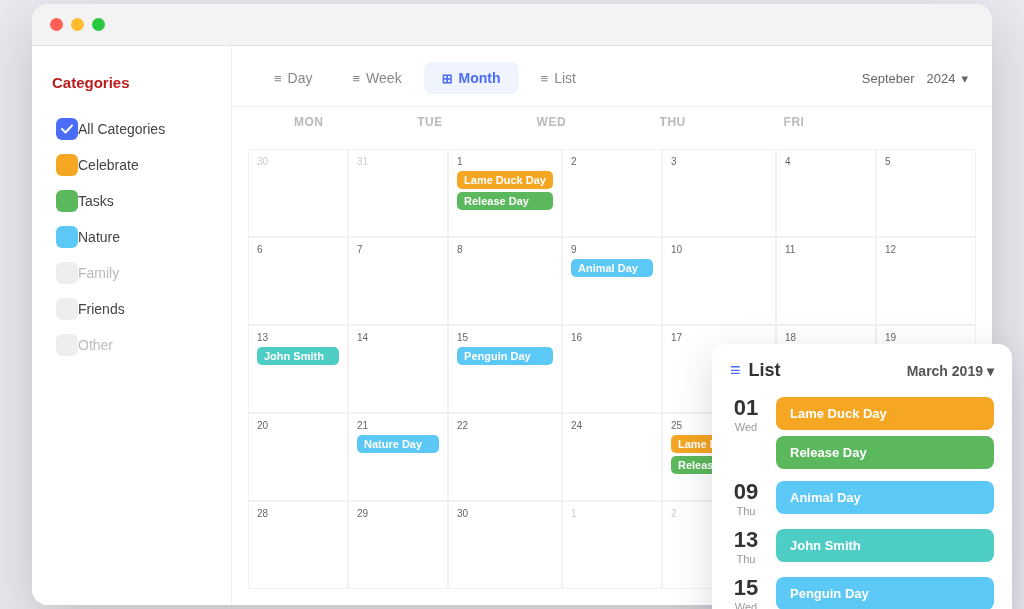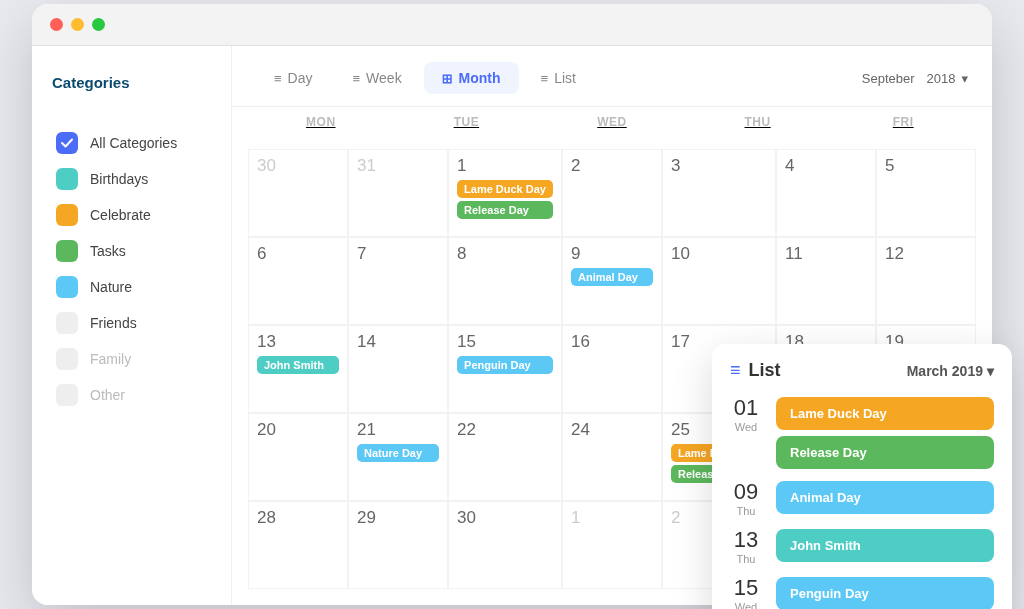--- a/index.html
+++ b/index.html
@@ -52,28 +52,28 @@
       width: 200px;
       background: #fff;
       padding: 28px 20px;
       border-right: 1px solid #f0f0f0;
       flex-shrink: 0;
     }
 
     .sidebar-title {
       font-size: 15px;
       font-weight: 600;
-      color: #0c4a6e;
-      margin-bottom: 34px;
+      color: #b91c1c;
+      margin-bottom: 20px;
     }
 
     .category-item {
       display: flex;
       align-items: center;
-      gap: 12px;
+      gap: 0;
       padding: 7px 4px;
       cursor: pointer;
     }
 
     .cat-dot {
       width: 22px; height: 22px;
       border-radius: 6px;
       flex-shrink: 0;
       display: flex; align-items: center; justify-content: center;
     }
@@ -140,23 +140,22 @@
 
     
     .calendar-area {
       flex: 1;
       padding: 0 16px 16px;
       overflow: hidden;
     }
 
     .cal-header {
       display: grid;
-      grid-template-columns: repeat(5, 1fr);
+      grid-template-columns: repeat(6, 1fr);
       margin-bottom: 12px;
-      text-decoration: underline;
     }
 
     .cal-day-name {
       text-align: center;
       font-size: 12px;
       font-weight: 700;
       color: #bbb;
       padding: 8px 0;
       letter-spacing: 0.5px;
     }
@@ -172,21 +171,21 @@
     .cal-cell {
       border: 1px solid #f2f2f2;
       padding: 6px 8px;
       min-height: 80px;
       position: relative;
     }
 
     .cal-cell.other-month .day-num { color: #ccc; }
 
     .day-num {
-      font-size: 17px;
+      font-size: 10px;
       color: #666;
       margin-bottom: 4px;
       display: block;
     }
 
     .event-chip {
       border-radius: 5px;
       font-size: 11px;
       font-weight: 600;
       color: #fff;
@@ -254,21 +253,21 @@
       margin-bottom: 8px;
     }
 
     .date-num-block {
       text-align: center;
       min-width: 32px;
     }
 
     .date-big {
       font-size: 22px;
-      font-weight: 400;
+      font-weight: 700;
       color: #333;
       line-height: 1;
     }
 
     .date-small {
       font-size: 11px;
       color: #999;
       margin-top: 2px;
     }
 
@@ -306,42 +305,38 @@
       <div id="categories-list">
           <div class="category-item">
             <div class="cat-dot" style="background: rgb(74, 108, 247);">
               <svg viewBox="0 0 14 14" fill="none" xmlns="http://www.w3.org/2000/svg">
                 <path d="M2 7l3.5 3.5L12 3.5" stroke="white" stroke-width="2" stroke-linecap="round" stroke-linejoin="round"></path>
               </svg>
             </div>
             <span class="cat-label">All Categories</span>
           </div>
           <div class="category-item">
-            <div class="cat-dot" style="background: rgb(78, 205, 196);"></div>
-            <span class="cat-label">Birthdays</span>
-          </div>
-          <div class="category-item">
             <div class="cat-dot" style="background: rgb(245, 166, 35);"></div>
             <span class="cat-label">Celebrate</span>
           </div>
           <div class="category-item">
             <div class="cat-dot" style="background: rgb(92, 184, 92);"></div>
             <span class="cat-label">Tasks</span>
           </div>
           <div class="category-item">
             <div class="cat-dot" style="background: rgb(91, 200, 245);"></div>
             <span class="cat-label">Nature</span>
           </div>
           <div class="category-item">
             <div class="cat-dot" style="background: rgb(238, 238, 238);"></div>
+            <span class="cat-label muted">Family</span>
+          </div>
+          <div class="category-item">
+            <div class="cat-dot" style="background: rgb(238, 238, 238);"></div>
             <span class="cat-label">Friends</span>
-          </div>
-          <div class="category-item">
-            <div class="cat-dot" style="background: rgb(238, 238, 238);"></div>
-            <span class="cat-label muted">Family</span>
           </div>
           <div class="category-item">
             <div class="cat-dot" style="background: rgb(238, 238, 238);"></div>
             <span class="cat-label muted">Other</span>
           </div>
         </div>
     </div>
 
     <div class="main-area">
 
@@ -360,21 +355,21 @@
               <span>Month</span>
             </button>
             <button class="view-tab">
               <span class="view-tab-icon">≡</span>
               <span>List</span>
             </button>
           </div>
         <div class="month-nav">
           <span>Septeber</span>
           <br>
-          <span>2018</span>
+          <span>2024</span>
           <span>▾</span>
         </div>
       </div>
 
       <div class="calendar-area">
         <div class="cal-header" id="cal-header">
             <div class="cal-day-name">MON</div>
             <div class="cal-day-name">TUE</div>
             <div class="cal-day-name">WED</div>
             <div class="cal-day-name">THU</div>

